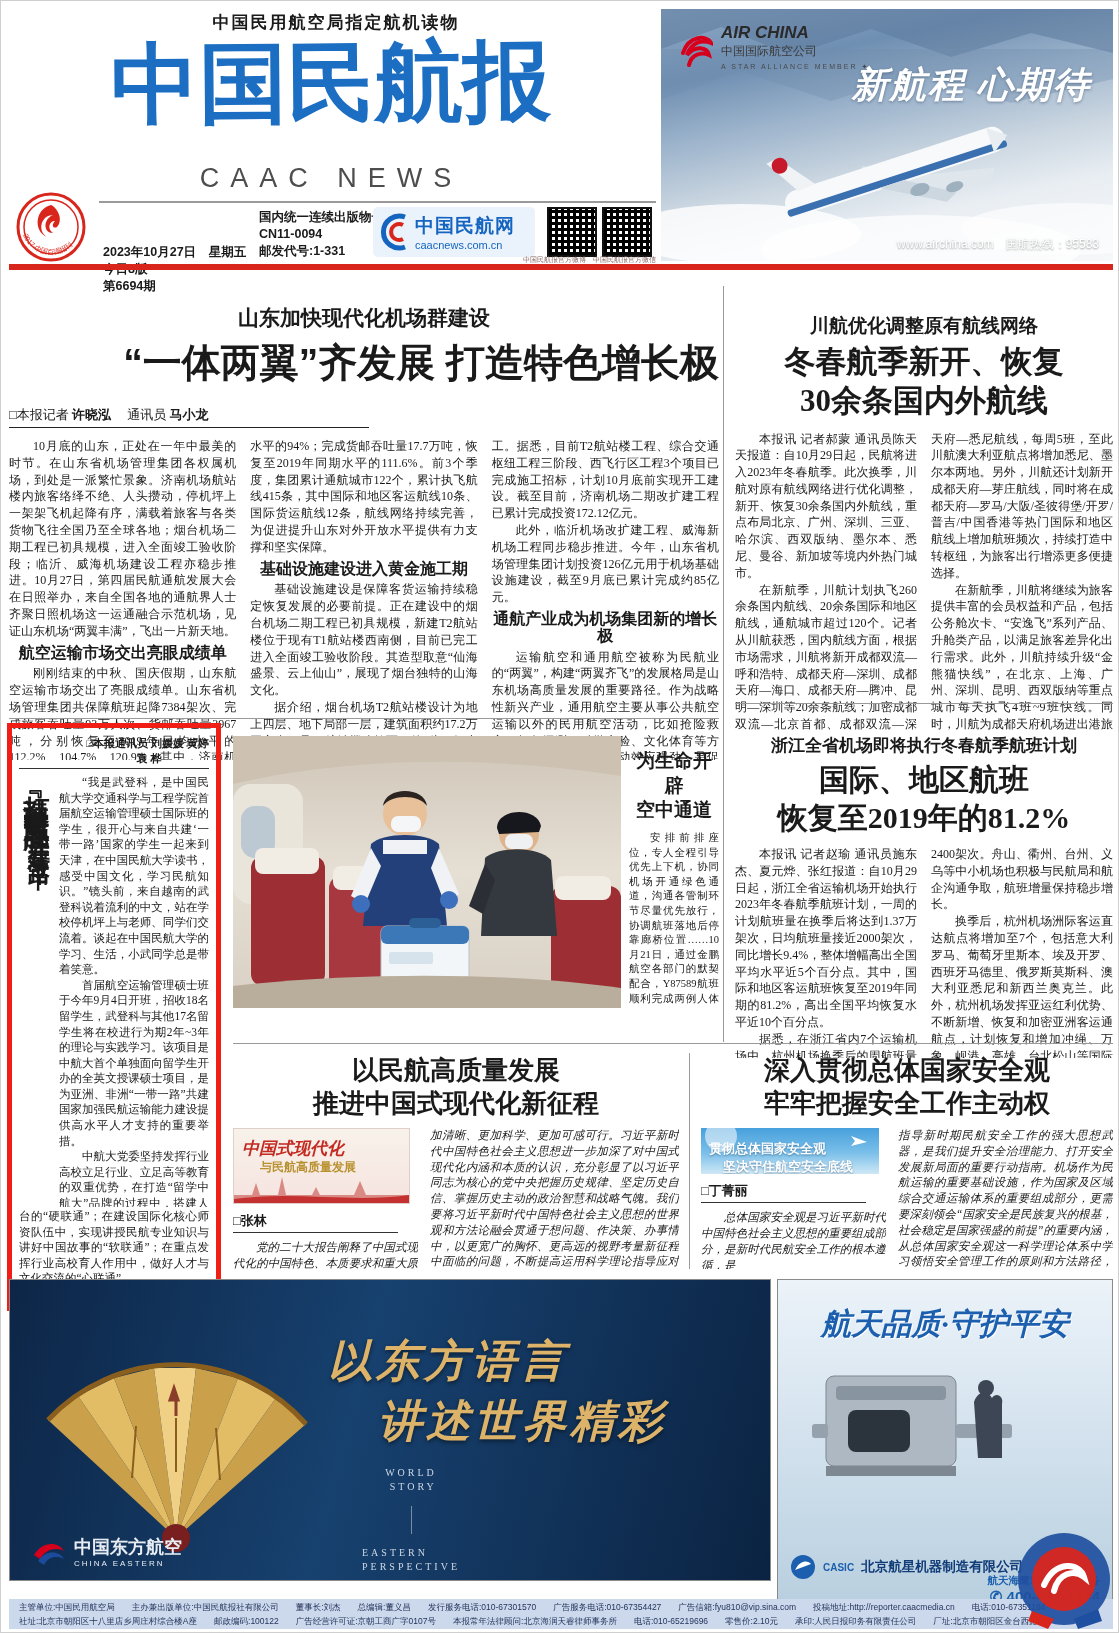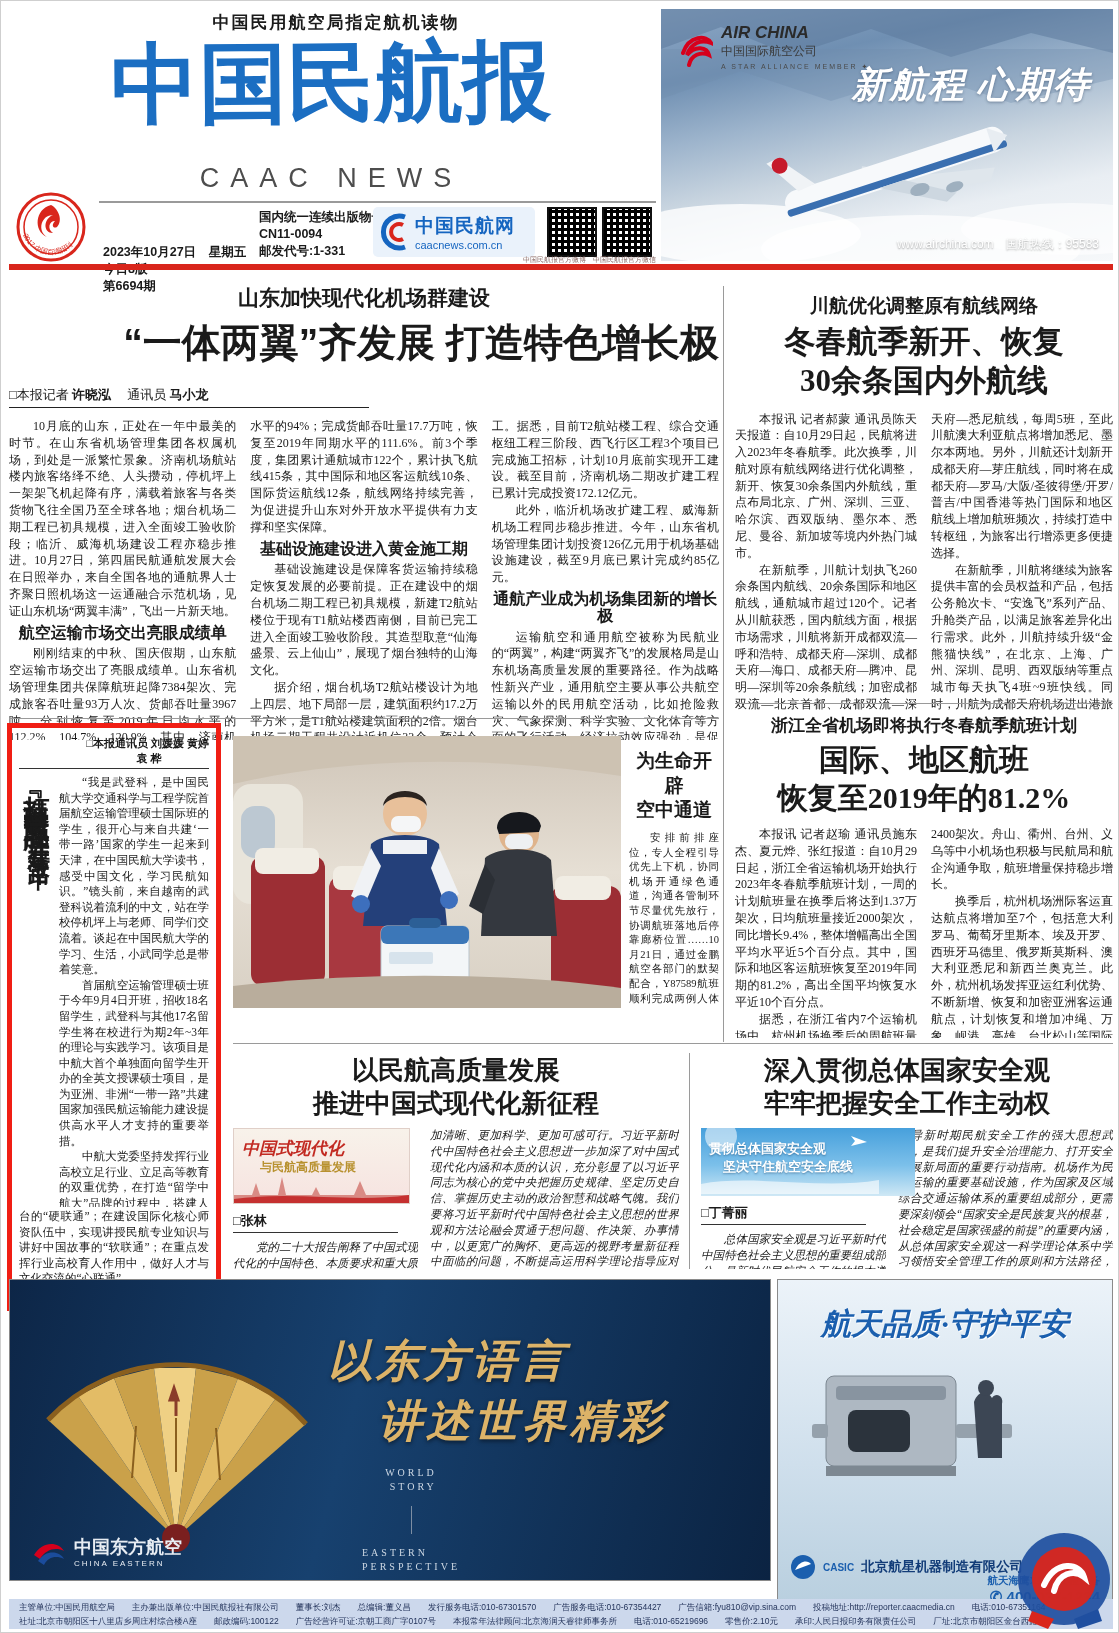--- a/index.html
+++ b/index.html
@@ -10,21 +10,21 @@
   p{margin:0;text-indent:2em;text-align:justify;}
   p.cont{text-indent:0;}
   .sub{font-family:"Liberation Sans",sans-serif;font-weight:bold;font-size:16px;text-align:center;margin:5px 0 4px;}
   .jumpline{text-align:right;margin-top:2px;}
   .jump{display:inline-block;background:#cfe0f4;color:#123c78;font-weight:bold;
         font-family:"Liberation Sans",sans-serif;font-size:11px;padding:0 4px;line-height:16px;}
   .bodytext{font-size:12px;line-height:16.8px;overflow:hidden;}
   .colrow{display:flex;gap:14px;}
   .colrow>div{flex:1;min-width:0;}
   .hairline{background:#9a9a9a;}
-  .kicker{font-family:"Liberation Sans",sans-serif;font-weight:bold;text-align:center;}
+  .kicker{font-family:"Liberation Sans",sans-serif;font-weight:bold;text-align:center;margin-top:20px;}
   .byline{font-size:13px;}
   .byline b{font-weight:bold;}
   .qr{width:46px;height:46px;border:2px solid #111;background:
       repeating-linear-gradient(0deg,#000 0 3px,#fff 3px 6px),
       repeating-linear-gradient(90deg,#000 0 3px,#fff 3px 6px);background-blend-mode:multiply;}
 </style>
 </head>
 <body>
 
 <div class="page">
@@ -296,21 +296,21 @@
     </div>
   </div>
 
   <div class="abs" style="left:700px;top:1054px;width:412px;height:214px;overflow:hidden;">
     <div style="font-weight:900;font-size:26px;text-align:center;line-height:1.25;">
       <div>深入贯彻总体国家安全观</div>
       <div>牢牢把握安全工作主动权</div>
     </div>
     <div style="display:flex;gap:12px;margin-top:8px;">
       <div style="width:185px;flex:none;">
-        <div style="width:178px;height:68px;background:linear-gradient(180deg,#47a0dc,#7cc0ea 55%,#cfe8f5);position:relative;overflow:hidden;padding-left:36px;">
+        <div style="width:178px;height:46px;background:linear-gradient(180deg,#47a0dc,#7cc0ea 55%,#cfe8f5);position:relative;overflow:hidden;">
           <div style="position:absolute;left:8px;top:12px;font-family:'Liberation Sans',sans-serif;font-weight:900;font-size:13px;color:#fff;text-shadow:0 1px 2px rgba(20,60,100,.5);">贯彻总体国家安全观</div>
           <div style="position:absolute;left:22px;top:30px;font-family:'Liberation Sans',sans-serif;font-weight:900;font-size:13px;color:#fff;text-shadow:0 1px 2px rgba(20,60,100,.5);">坚决守住航空安全底线</div>
           <svg width="178" height="66" viewBox="0 0 178 66" style="position:absolute;left:0;top:0;">
             <circle cx="20" cy="8" r="16" fill="#ffffff" opacity="0.55"></circle>
             <polygon points="150,8 166,14 150,18 154,13" fill="#ffffff"></polygon>
             <path d="M0 56 C50 46 120 62 178 52 L178 66 L0 66 Z" fill="#ffffff" opacity="0.6"></path>
           </svg>
         </div>
         <div class="sans" style="font-weight:bold;font-size:13px;border-bottom:1px solid #333;width:165px;margin-top:8px;padding-bottom:2px;">□丁菁丽</div>
         <div class="bodytext" style="font-size:11.5px;line-height:16px;margin-top:6px;font-style:italic;">

